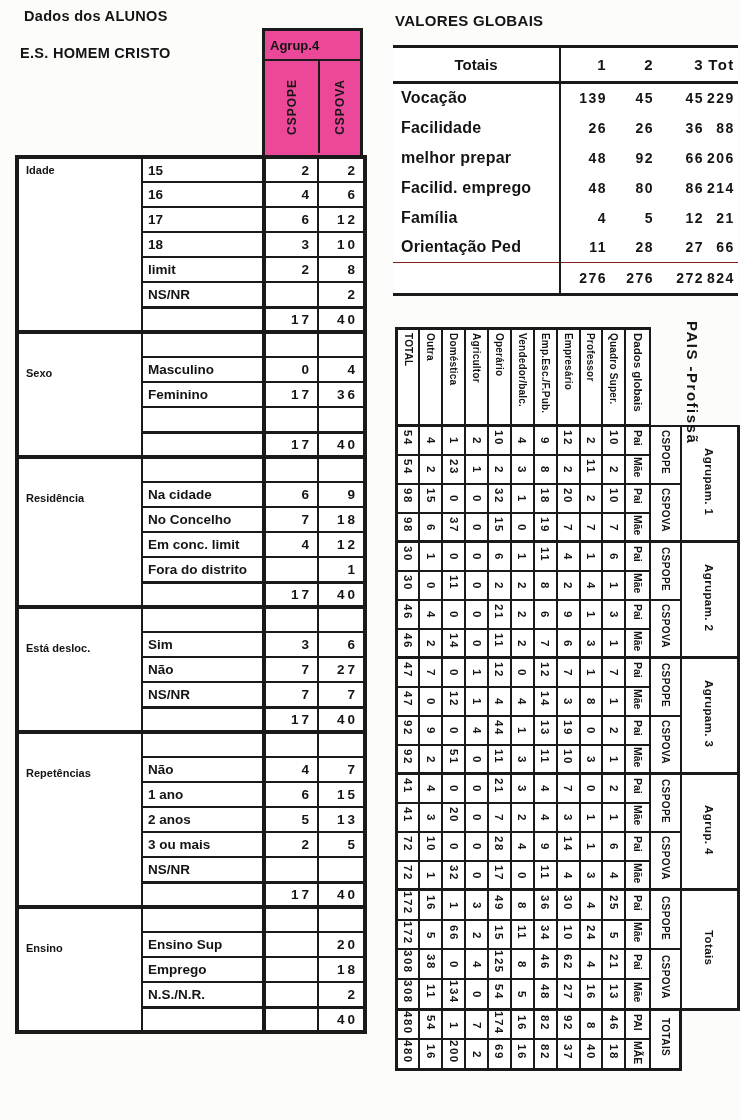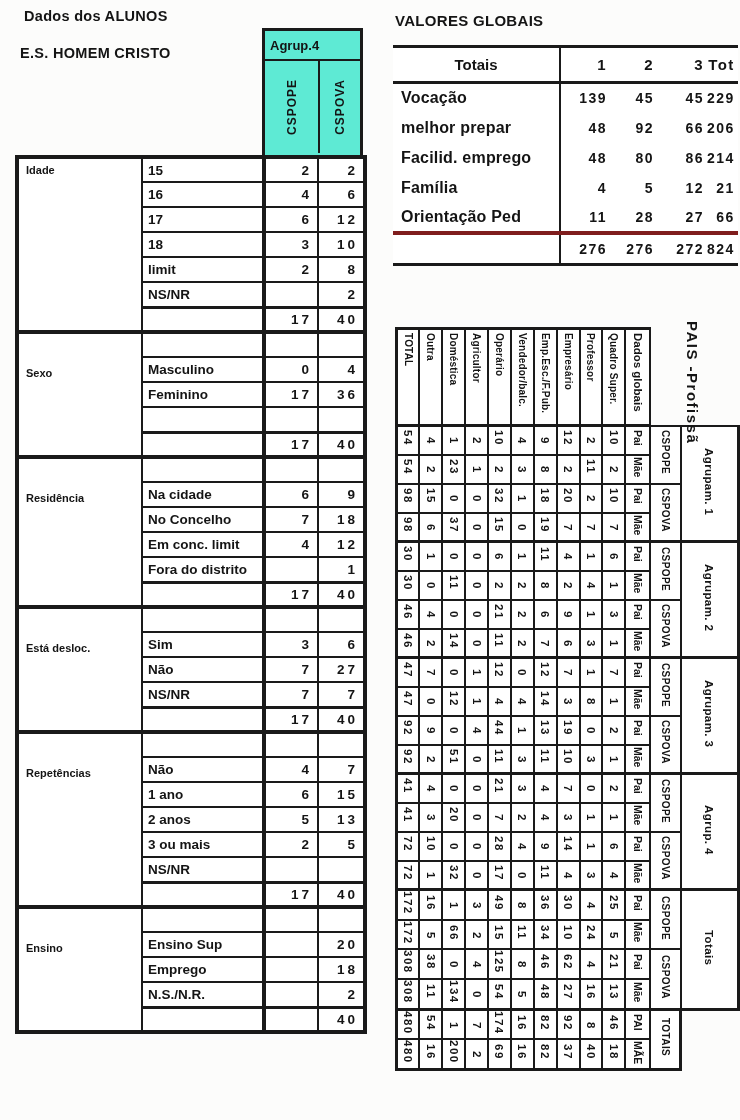--- a/index.html
+++ b/index.html
@@ -8,21 +8,21 @@
   .abs{position:absolute}
   table{border-collapse:collapse;table-layout:fixed}
 
   
   .h-title{font-weight:700;font-size:14.5px;letter-spacing:.3px}
   #t1{left:24px;top:8px}
   #t2{left:20px;top:45px}
   #t3{left:395px;top:12px;font-size:15px}
 
   
-  #agr{left:262px;top:28px;width:101px;height:136px;border:3px solid #1a1a1a;border-bottom:none;background:#5eead4}
+  #agr{left:262px;top:28px;width:101px;height:136px;border:3px solid #1a1a1a;border-bottom:none;background:#ec4899}
   #agr .agr-t{height:30px;border-bottom:2px solid #1a1a1a;font-size:13px;font-weight:700;padding:7px 0 0 5px}
   #agr .agr-cols{display:flex;height:92px}
   #agr .agr-c{flex:0 0 53px;display:flex;align-items:center;justify-content:center}
   #agr .agr-c2{flex:1 1 auto;border-left:2px solid #1a1a1a}
   .rot-ccw{writing-mode:vertical-rl;text-orientation:sideways;transform:rotate(180deg);font-size:12px;font-weight:700;letter-spacing:1px;white-space:nowrap}
 
   
   #stu{left:15px;top:155px;border:4px solid #1a1a1a;background:#fff}
   #stu td{border:2px solid #1a1a1a;height:25px;font-size:13.5px;font-weight:700;vertical-align:middle;overflow:hidden}
   #stu td.lab{vertical-align:top;padding:5px 0 0 7px;font-size:11px}
@@ -33,21 +33,21 @@
   #stu tr.tt td{border-top:3px solid #1a1a1a}
 
   
   #vg{left:393px;top:45px;border-top:3px solid #1a1a1a;border-bottom:3px solid #1a1a1a;background:#fff}
   #vg td{height:30px;font-size:14px;vertical-align:middle}
   #vg tr.hd td{height:36px;border-bottom:3px solid #1a1a1a;font-weight:700;font-size:15px}
   #vg td.vl{padding-left:8px;font-weight:700;font-size:16px;letter-spacing:.2px}
   #vg td.hl{text-align:center}
   #vg td.vn{text-align:right;padding-right:3px;letter-spacing:1.5px;font-weight:700}
   #vg td.dv{border-left:2px solid #1a1a1a}
-  #vg tr.tt td{border-top:4px solid #7f1d1d;height:32px}
+  #vg tr.tt td{border-top:1px solid #7f1d1d;height:32px}
 
   
   #big{left:395px;top:327px;width:345px}
   #pt td{border:2px solid #1a1a1a;text-align:center;vertical-align:middle;height:29px;background:#fff;overflow:hidden}
   #pt td.hd{height:97px;vertical-align:top;padding-top:3px;border-bottom:3px solid #1a1a1a}
   #pt td.void{border:none;background:transparent}
   #pt tr.g td{border-top:3px solid #1a1a1a}
   #pt .e-t{border-top:3px solid #1a1a1a}
   #pt .e-l{border-left:3px solid #1a1a1a}
   #pt .e-r{border-right:3px solid #1a1a1a}
@@ -291,20 +291,27 @@
   </tbody>
   <tbody id="vg-body">
       <tr>
         <td class="vl">Vocação</td>
         <td class="vn dv">139</td>
         <td class="vn">45</td>
         <td class="vn">45</td>
         <td class="vn">229</td>
       </tr>
       <tr>
+        <td class="vl">Facilidade</td>
+        <td class="vn dv">26</td>
+        <td class="vn">26</td>
+        <td class="vn">36</td>
+        <td class="vn">88</td>
+      </tr>
+      <tr>
         <td class="vl">melhor prepar</td>
         <td class="vn dv">48</td>
         <td class="vn">92</td>
         <td class="vn">66</td>
         <td class="vn">206</td>
       </tr>
       <tr>
         <td class="vl">Facilid. emprego</td>
         <td class="vn dv">48</td>
         <td class="vn">80</td>

